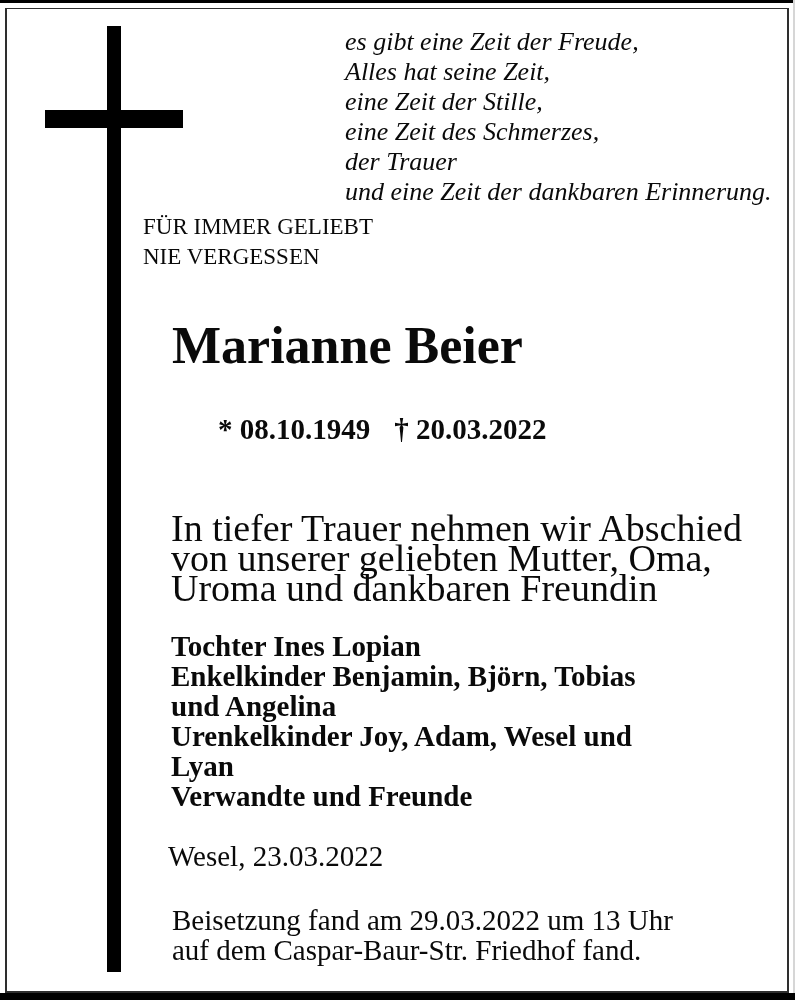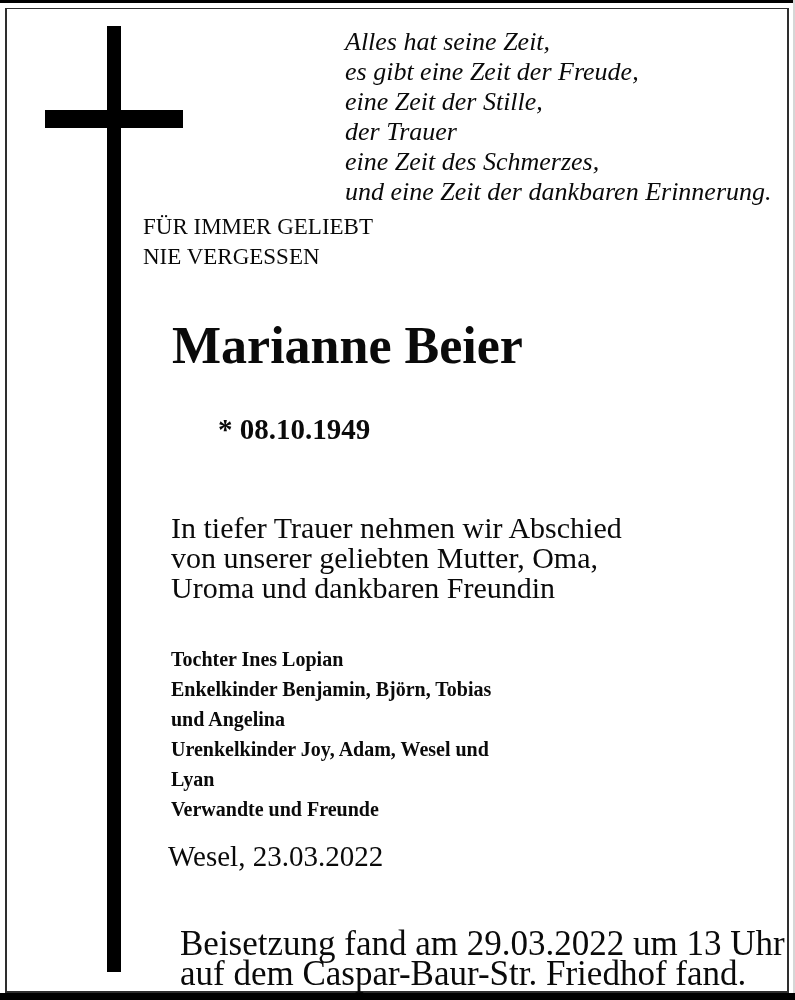--- a/index.html
+++ b/index.html
@@ -79,79 +79,78 @@
     font-size: 29px;
     font-weight: bold;
     line-height: 30px;
     display: flex;
     gap: 24px;
     white-space: nowrap;
   }
   .intro {
     position: absolute;
     left: 171px; top: 513px;
-    font-size: 30px;
+    font-size: 38px;
     line-height: 30px;
     white-space: nowrap;
   }
   .mourners {
     position: absolute;
     left: 171px; top: 631px;
-    font-size: 20px;
+    font-size: 29px;
     font-weight: bold;
     line-height: 30px;
     white-space: nowrap;
-    margin-top: 13px;
   }
   .place-date {
     position: absolute;
     left: 135px; top: 841px;
     font-size: 29px;
     line-height: 30px;
     white-space: nowrap;
     margin-left: 33px;
   }
   .funeral {
     position: absolute;
-    left: 180px; top: 905px;
-    font-size: 35px;
+    left: 172px; top: 905px;
+    font-size: 29px;
     line-height: 30px;
     white-space: nowrap;
-    margin-top: 24px;
   }
 </style>
 </head>
 <body>
 
 <div class="scan-edge-top"></div>
 <div class="scan-edge-right"></div>
 
 <div class="frame"></div>
 
 <div class="cross-v"></div>
 <div class="cross-h"></div>
 
 <div class="verse">
+  <div>es gibt eine Zeit der Freude,</div>
   <div>Alles hat seine Zeit,</div>
-  <div>es gibt eine Zeit der Freude,</div>
   <div>eine Zeit der Stille,</div>
+  <div>eine Zeit des Schmerzes,</div>
   <div>der Trauer</div>
-  <div>eine Zeit des Schmerzes,</div>
   <div>und eine Zeit der dankbaren Erinnerung.</div>
 </div>
 
 <div class="tribute">
   <div>FÜR IMMER GELIEBT</div>
   <div>NIE VERGESSEN</div>
 </div>
 
 <div class="name">Marianne Beier</div>
 
 <div class="dates">
   <span>* 08.10.1949</span>
+  <span>† 20.03.2022</span>
 </div>
 
 <div class="intro">
   <div>In tiefer Trauer nehmen wir Abschied</div>
   <div>von unserer geliebten Mutter, Oma,</div>
   <div>Uroma und dankbaren Freundin</div>
 </div>
 
 <div class="mourners">
   <div>Tochter Ines Lopian</div>

